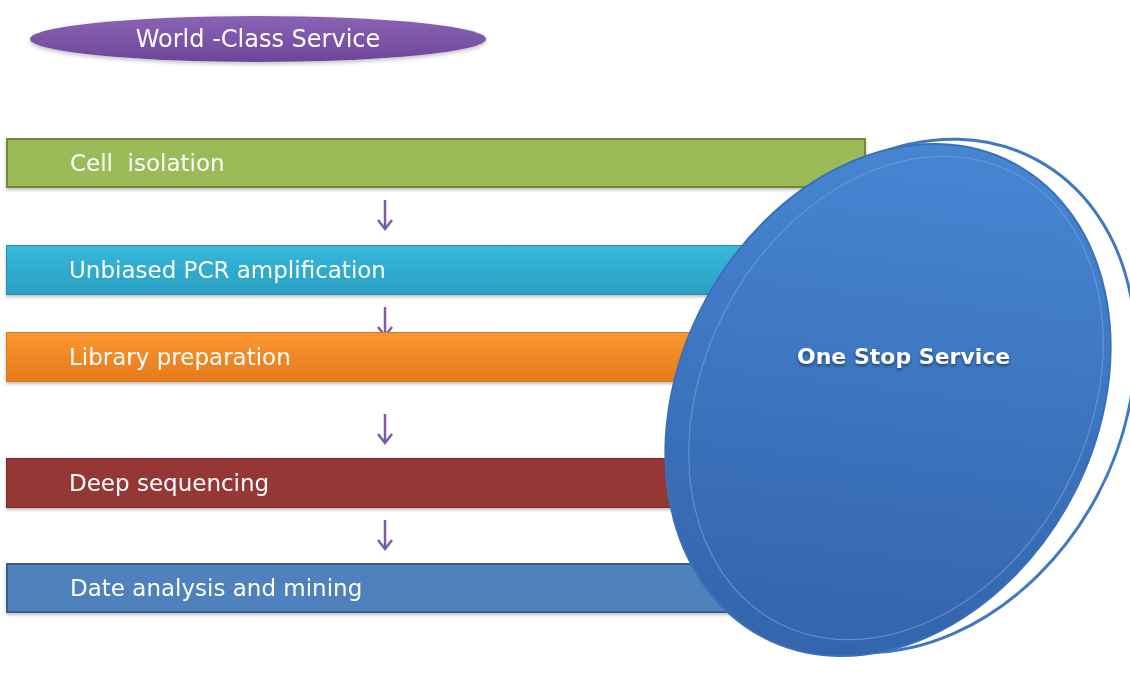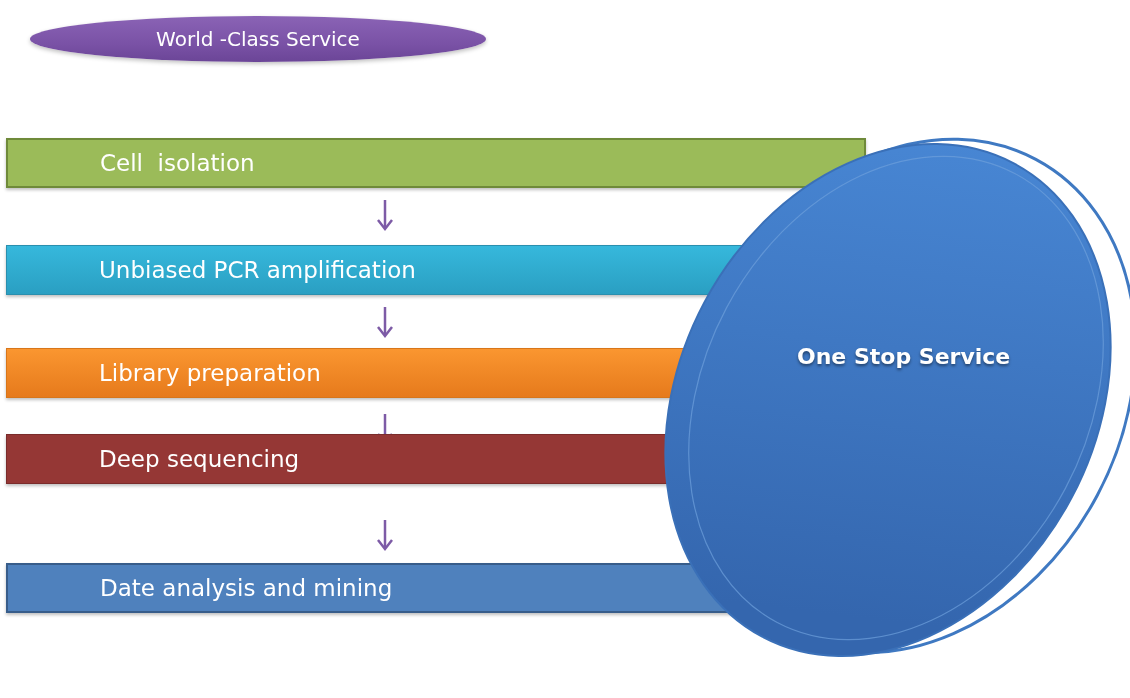--- a/index.html
+++ b/index.html
@@ -3,26 +3,26 @@
 <meta charset="utf-8">
 <style>
   html, body { margin: 0; padding: 0; background: #ffffff; }
   body { width: 1130px; height: 698px; position: relative; overflow: hidden;
          font-family: "DejaVu Sans", "Liberation Sans", sans-serif; }
   .title-pill {
     position: absolute; left: 30px; top: 16px; width: 456px; height: 46px;
     border-radius: 50%;
     background: linear-gradient(#8a63b5, #7a52a6 60%, #6b4597);
     box-shadow: 0 2px 4px rgba(0,0,0,0.25);
-    color: #fff; font-size: 20px; display: flex; align-items: center; justify-content: center; text-align: center;
+    color: #fff; font-size: 24px; display: flex; align-items: center; justify-content: center; text-align: center;
   }
   .step {
     position: absolute; left: 6px; width: 860px; height: 50px;
     box-sizing: border-box; color: #fff; font-size: 23px;
-    display: flex; align-items: center; padding-left: 92px;
+    display: flex; align-items: center; padding-left: 62px;
     box-shadow: 0 2px 3px rgba(0,0,0,0.25);
   }
   .arrow { position: absolute; left: 376px; width: 18px; height: 32px; }
   .disc-wrap { position: absolute; left: 620px; top: 100px; width: 510px; height: 590px; }
   .disc-label {
     position: absolute; left: 797px; top: 344px; color: #fff; font-weight: bold;
     font-size: 22px; text-shadow: 0 2px 3px rgba(0,0,0,0.45); white-space: nowrap;
   }
 </style>
 </head>
@@ -41,29 +41,29 @@
   </svg>
 
 <div class="step" style="top:245px;background:linear-gradient(#36b8dc,#2a9fc2);border:1px solid #2a8fae;text-align:right;">
   <span>Unbiased PCR amplification</span>
 </div>
 <svg class="arrow" style="top:307px" viewBox="0 0 18 32">
     <line x1="9" y1="0" x2="9" y2="28" stroke="#7d5ba6" stroke-width="2.5"></line>
     <polyline points="2,20 9,29 16,20" fill="none" stroke="#7d5ba6" stroke-width="2.5"></polyline>
   </svg>
 
-<div class="step" style="top:348px;background:linear-gradient(#fa9630,#e67a1c);border:1px solid #d8761a;">
+<div class="step" style="top:332px;background:linear-gradient(#fa9630,#e67a1c);border:1px solid #d8761a;">
   <span>Library preparation</span>
 </div>
 <svg class="arrow" style="top:414px" viewBox="0 0 18 32">
     <line x1="9" y1="0" x2="9" y2="28" stroke="#7d5ba6" stroke-width="2.5"></line>
     <polyline points="2,20 9,29 16,20" fill="none" stroke="#7d5ba6" stroke-width="2.5"></polyline>
   </svg>
 
-<div class="step" style="top:434px;background:#953735;border:1px solid #7a2c2b;">
+<div class="step" style="top:458px;background:#953735;border:1px solid #7a2c2b;">
   <span>Deep sequencing</span>
 </div>
 <svg class="arrow" style="top:520px" viewBox="0 0 18 32">
     <line x1="9" y1="0" x2="9" y2="28" stroke="#7d5ba6" stroke-width="2.5"></line>
     <polyline points="2,20 9,29 16,20" fill="none" stroke="#7d5ba6" stroke-width="2.5"></polyline>
   </svg>
 
 <div class="step" style="top:563px;background:#4f81bd;border:2px solid #385d8a;text-align:right;">
   <span>Date analysis and mining</span>
 </div>

